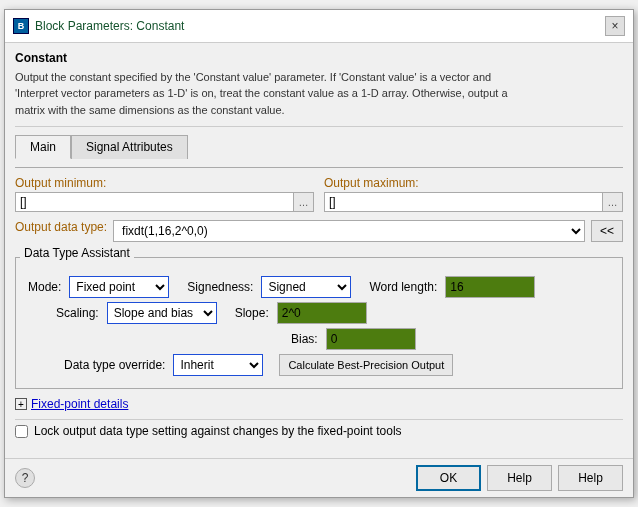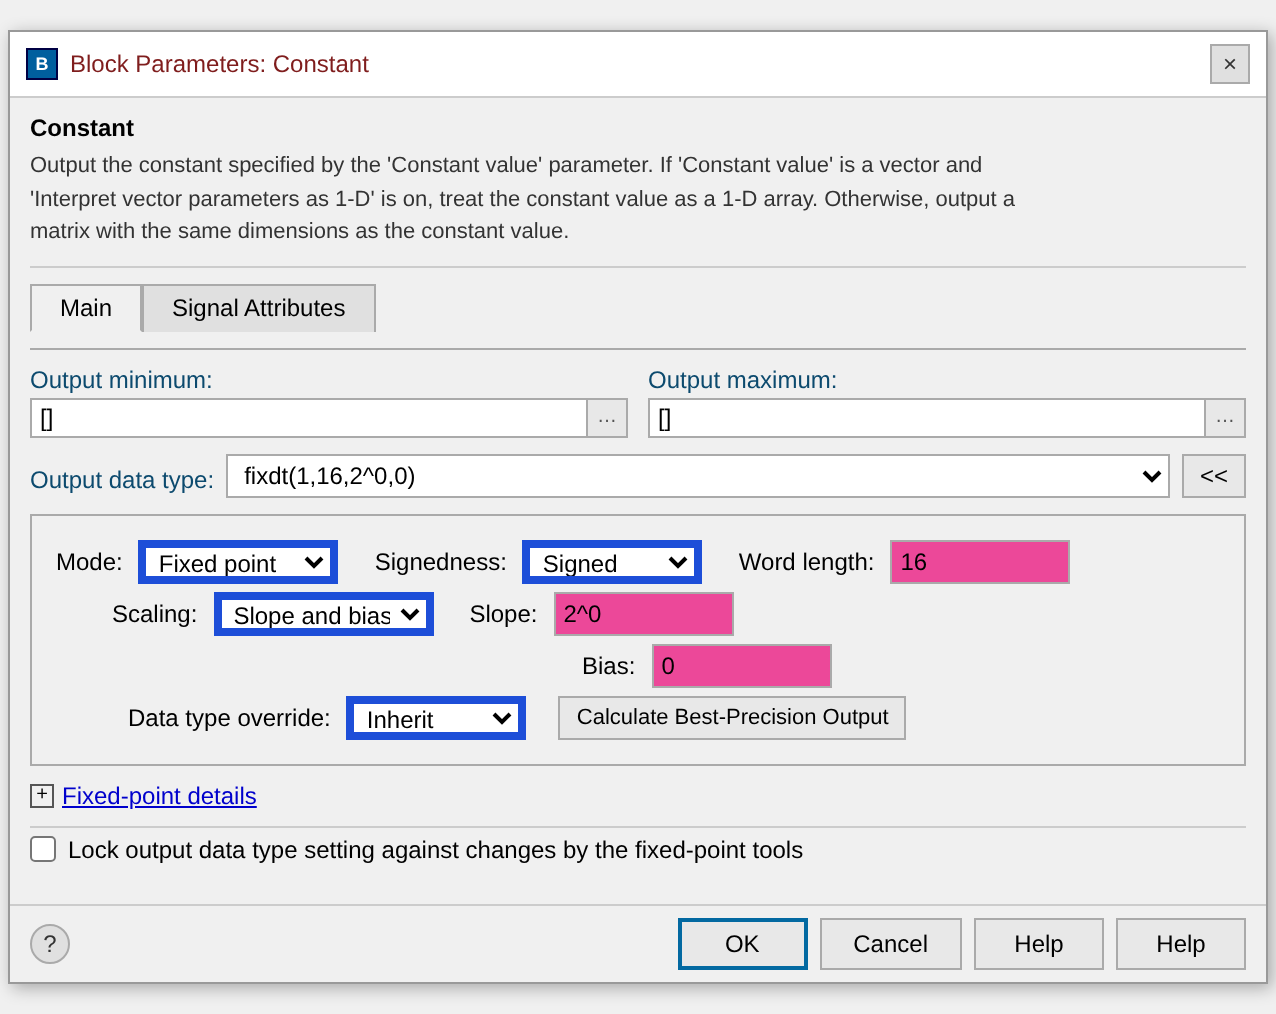--- a/index.html
+++ b/index.html
@@ -36,21 +36,21 @@
       width: 16px;
       height: 16px;
       background: #005f9e;
       border: 1px solid #004;
       display: flex; align-items: center; justify-content: center;
       color: #fff; font-size: 9px; font-weight: bold;
     }
     .title-bar-text {
       font-size: 12px;
       font-weight: normal;
-      color: #7f1d1d;
+      color: #14532d;
     }
     .close-btn {
       width: 20px; height: 20px;
       background: #e0e0e0;
       border: 1px solid #aaa;
       display: flex; align-items: center; justify-content: center;
       cursor: pointer;
       font-size: 12px;
       color: #333;
     }
@@ -88,21 +88,21 @@
       border-bottom: 1px solid #f0f0f0;
       z-index: 1;
       font-weight: normal;
     }
     .tab-content {
       border-top: 1px solid #aaa;
       padding-top: 8px;
     }
     .row-label {
       font-size: 12px;
-      color: #0c4a6e;
+      color: #a16207;
       margin-bottom: 2px;
     }
     .output-row {
       display: flex;
       gap: 10px;
       margin-bottom: 8px;
     }
     .output-col {
       flex: 1;
     }
@@ -123,21 +123,21 @@
       width: 20px;
       background: #e8e8e8;
       border-left: 1px solid #aaa;
       display: flex; align-items: center; justify-content: center;
       cursor: pointer;
       font-size: 10px;
       color: #555;
     }
     .dtype-row {
       display: flex;
-      align-items: flex-end;
+      align-items: flex-start;
       gap: 6px;
       margin-bottom: 8px;
     }
     .dtype-row label {
       font-size: 12px;
       white-space: nowrap;
     }
     .dtype-select {
       flex: 1;
       border: 1px solid #aaa;
@@ -165,29 +165,29 @@
       font-weight: normal;
       background: #f0f0f0;
       position: relative;
       top: -4px;
       display: inline-block;
       padding: 0 4px;
       margin-left: -4px;
       color: #000;
     }
     .assistant-select {
-      border: 4px solid #1d4ed8;
+      border: 1px solid #1d4ed8;
       background: #fff;
       padding: 0 2px;
       font-size: 12px;
       height: 22px;
     }
     .assistant-input {
       border: 1px solid #aaa;
-      background: #ec4899;
+      background: #4d7c0f;
       padding: 2px 4px;
       font-size: 12px;
       height: 22px;
       width: 90px;
     }
     .calc-btn {
       padding: 2px 8px;
       border: 1px solid #aaa;
       background: #e8e8e8;
       cursor: pointer;
@@ -317,20 +317,21 @@
 
       <div class="dtype-row">
         <label class="row-label">Output data type:</label>
         <select class="dtype-select">
           <option>fixdt(1,16,2^0,0)</option>
         </select>
         <button class="dtype-btn">&lt;&lt;</button>
       </div>
 
       <fieldset class="group-box">
+        <legend class="group-box-title">Data Type Assistant</legend>
 
         <div class="inner-grid">
 
           <div class="inner-row">
             <span class="inner-label">Mode:</span>
             <select class="assistant-select" style="width:100px;">
               <option>Fixed point</option>
             </select>
             <span class="inner-label" style="margin-left:10px;">Signedness:</span>
             <select class="assistant-select" style="width:90px;">
@@ -373,18 +374,17 @@
         <input type="checkbox" style="">
         <span>Lock output data type setting against changes by the fixed-point tools</span>
       </div>
     </div>
   </div>
 
   <div class="bottom-bar">
     <div class="help-icon">?</div>
     <div class="bottom-right">
       <button class="dialog-btn ok-btn">OK</button>
-      <button class="dialog-btn">Cancel</button>
       <button class="dialog-btn">Help</button>
       <button class="dialog-btn">Help</button>
     </div>
   </div>
 </div>
 
 </body></html>

